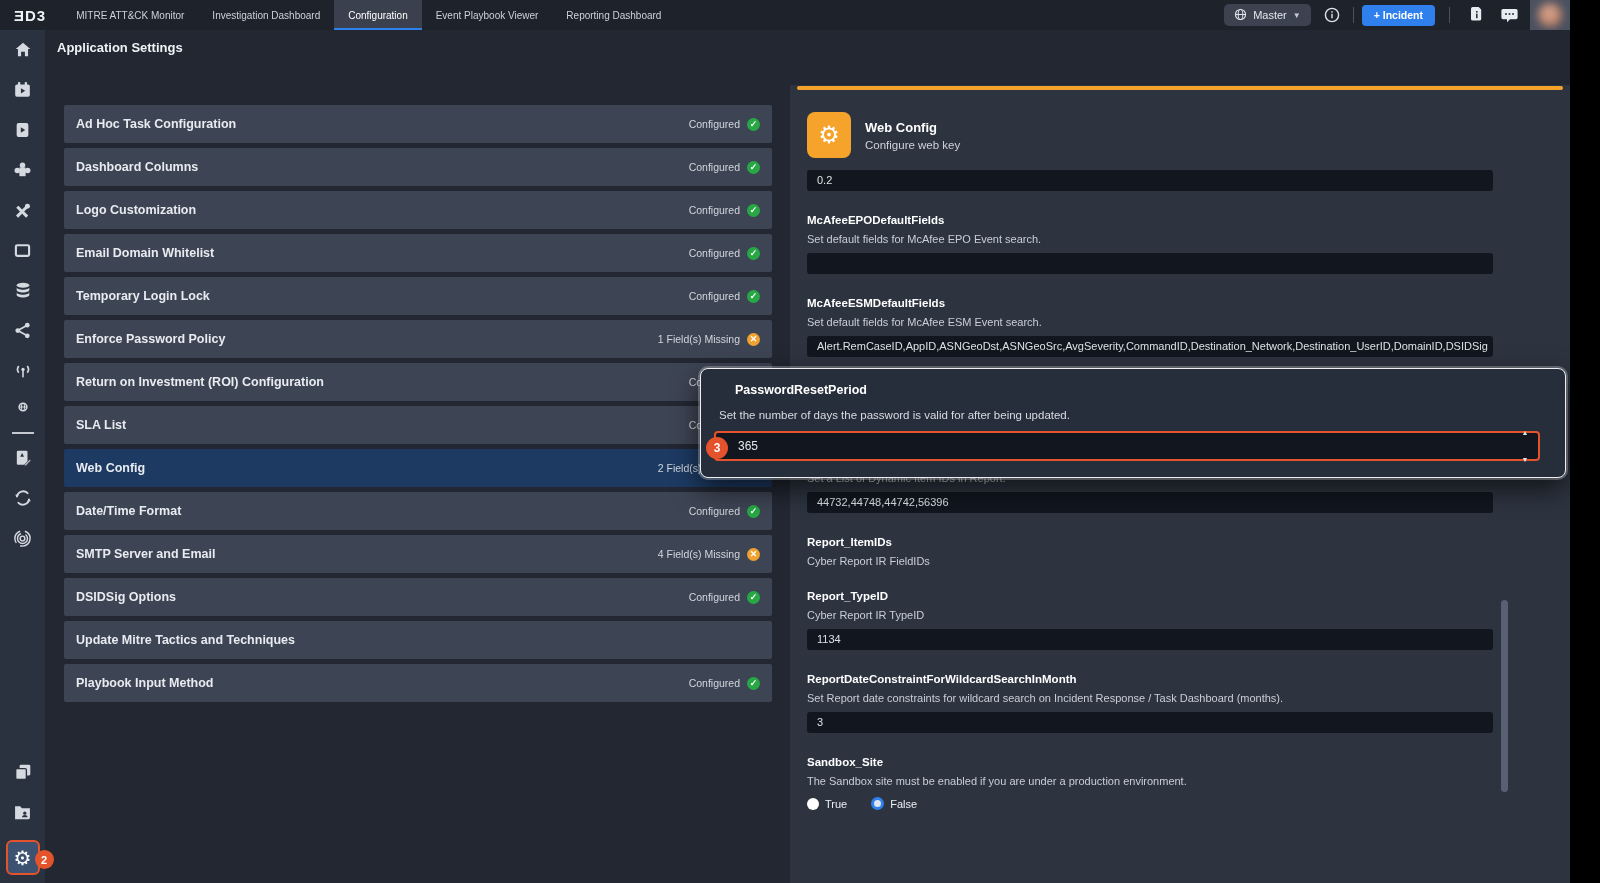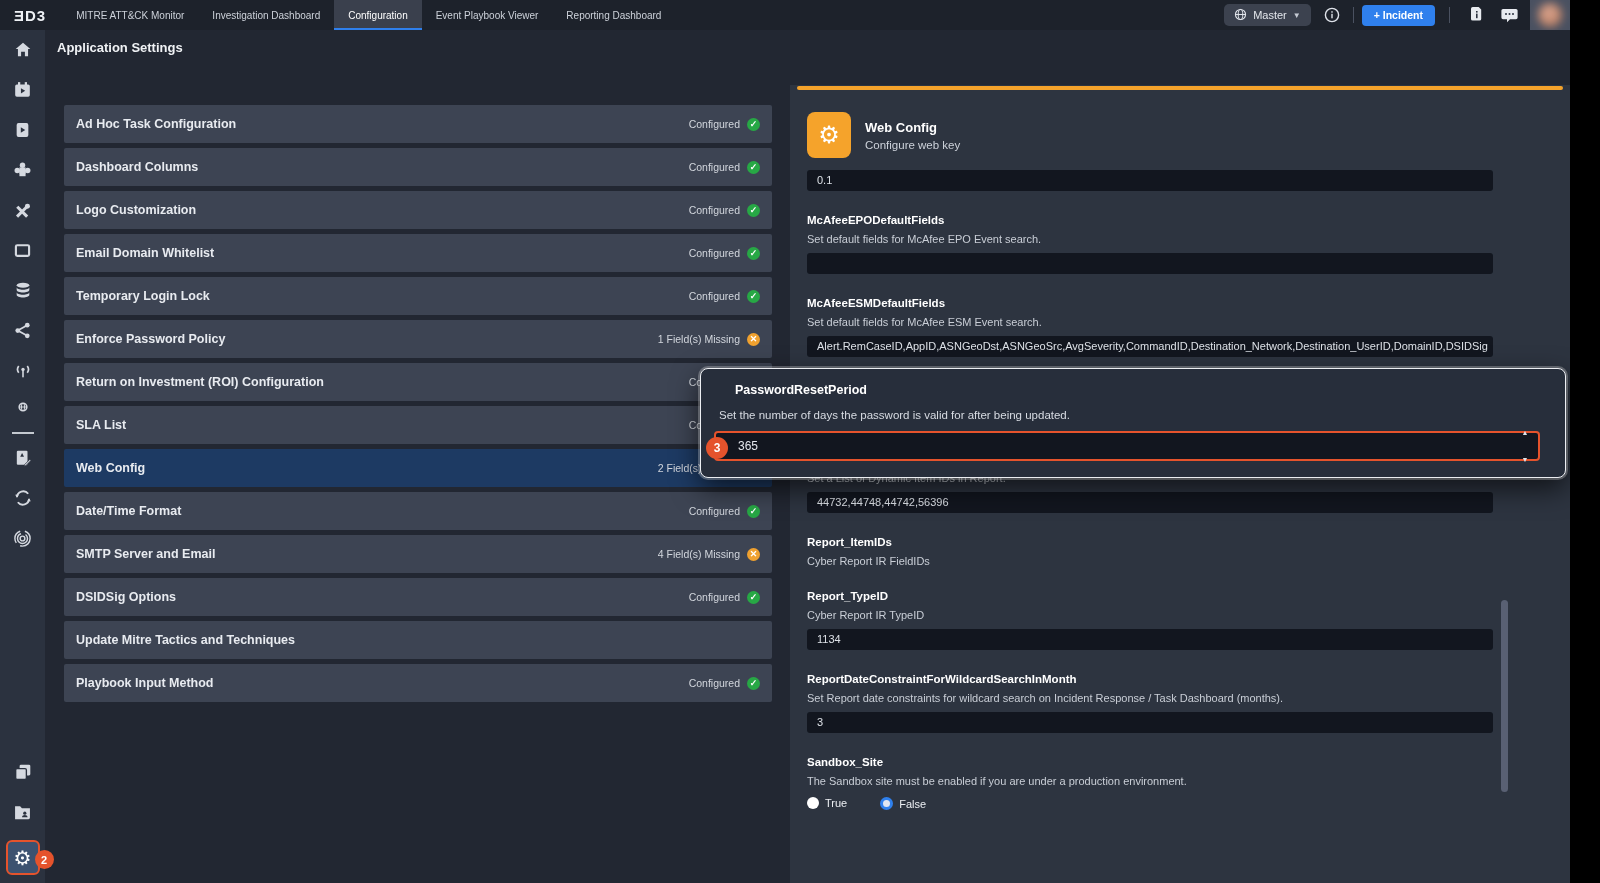--- a/index.html
+++ b/index.html
@@ -73,21 +73,21 @@
                 align-items:center; justify-content:center; color:#fff; font-size:24px; }
   .panel-title { font-size:13px; font-weight:bold; color:#fff; margin-bottom:4px; }
   .panel-sub { font-size:11.5px; color:#cdd2da; }
   .panel-body { position:absolute; left:17px; top:85px; width:686px; }
   .f-name { font-weight:bold; font-size:11.5px; color:#fff; margin-top:23px; min-height:13px; }
   .f-name.covered-gap { margin-top:96px; }
   .f-desc { font-size:11px; color:#c9ced6; margin-top:6px; }
   .f-input { margin-top:8px; height:21px; background:#12161f; border-radius:3px; color:#dde1e7;
              font-size:11px; line-height:21px; padding:0 10px; white-space:nowrap; overflow:hidden;
              cursor:text; }
-  .radio-row { display:flex; align-items:flex-start; gap:33px; margin-top:10px; }
+  .radio-row { display:flex; align-items:center; gap:24px; margin-top:10px; }
   .radio-opt { display:flex; align-items:center; gap:6px; font-size:11px; color:#eceff3; cursor:pointer; }
   .radio-dot { width:12px; height:12px; border-radius:50%; background:#fff; }
   .radio-dot.sel { width:13px; height:13px; border:3.5px solid #2f80ed; background:#dfe6f2; }
   .scroll-thumb { position:absolute; right:62px; top:515px; width:7px; height:192px; background:#596073;
                   border-radius:4px; cursor:grab; }
 
   
   .popover { position:absolute; left:700px; top:368px; width:866px; height:110px; background:#272e3b;
              border:1px solid #eceef2; border-radius:8px; z-index:20;
              box-shadow:0 0 0 2px rgba(255,255,255,.25), 0 10px 28px rgba(0,0,0,.65); }
@@ -413,21 +413,21 @@
     <div class="panel-topline"></div>
     <div class="panel-header">
       <div class="panel-gear">⚙</div>
       <div>
         <div class="panel-title">Web Config</div>
         <div class="panel-sub">Configure web key</div>
       </div>
     </div>
     <div class="panel-body" id="panel-fields">
         <div>
-          <div class="f-input" style="margin-top:0">0.1</div>
+          <div class="f-input" style="margin-top:0">0.2</div>
         </div>
         <div>
           <div class="f-name">McAfeeEPODefaultFields</div>
           <div class="f-desc">Set default fields for McAfee EPO Event search.</div>
           <div class="f-input"></div>
         </div>
         <div>
           <div class="f-name">McAfeeESMDefaultFields</div>
           <div class="f-desc">Set default fields for McAfee ESM Event search.</div>
           <div class="f-input">Alert.RemCaseID,AppID,ASNGeoDst,ASNGeoSrc,AvgSeverity,CommandID,Destination_Network,Destination_UserID,DomainID,DSIDSig</div>

